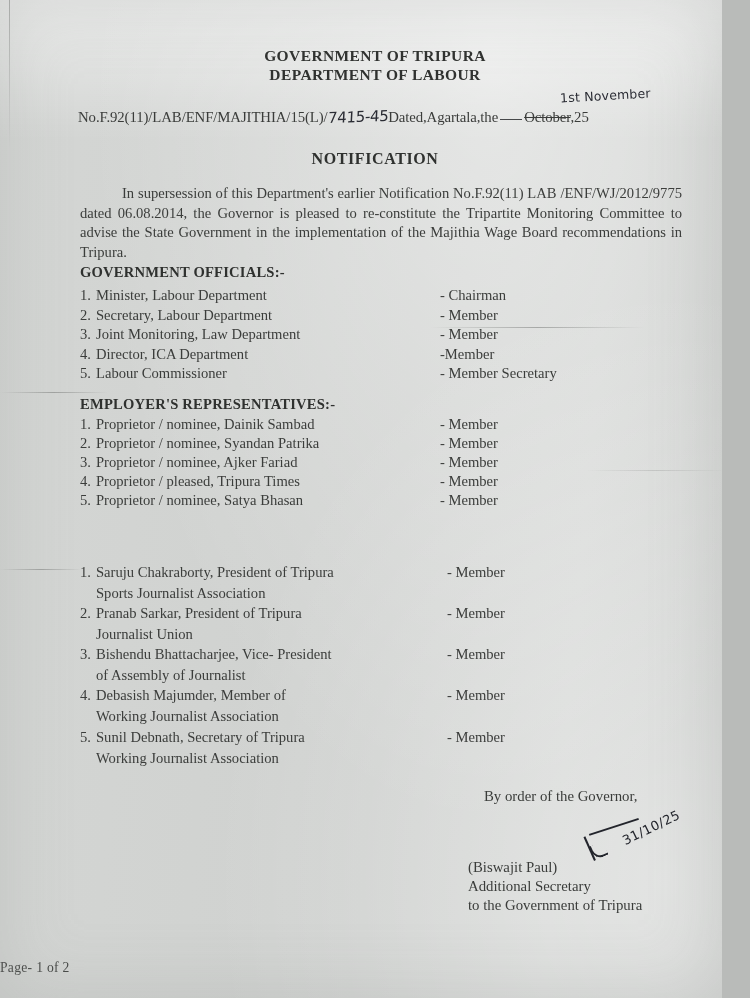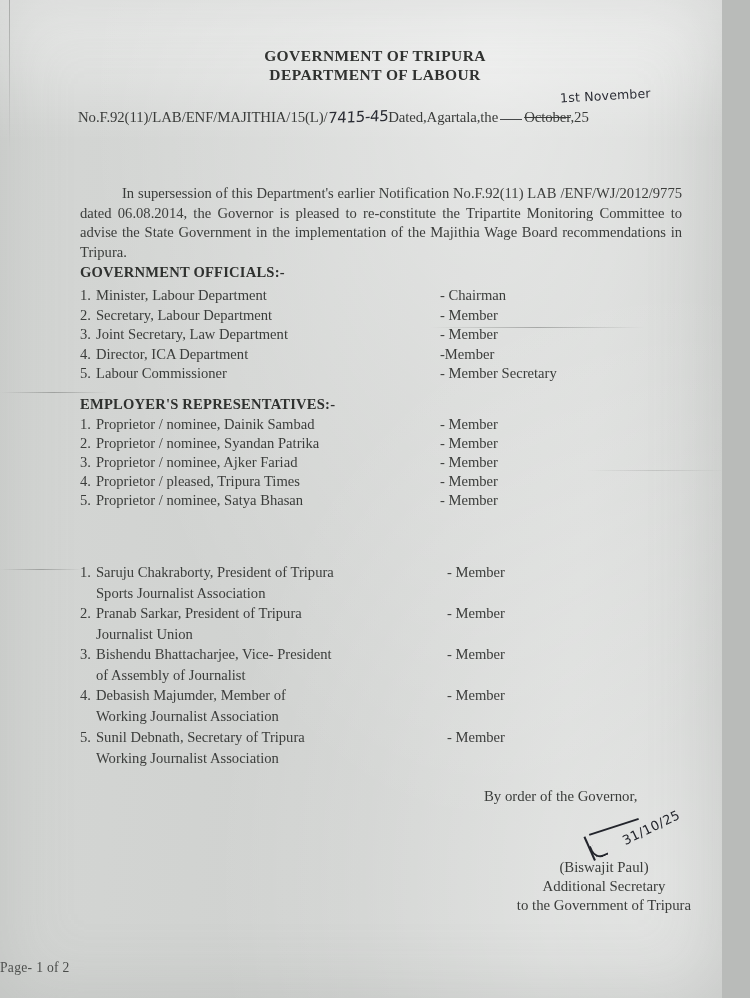--- a/index.html
+++ b/index.html
@@ -138,21 +138,21 @@
     color: #3b3d3b;
     white-space: nowrap;
   }
 
   .byorder {
     font-size: 14.8px;
     color: #3a3c3a;
     white-space: nowrap;
   }
   .sig-block {
-    text-align: center;
+    text-align: left;
     font-size: 14.8px;
     line-height: 19px;
     color: #3a3c3a;
     white-space: pre-line;
   }
   .signature {
     position: absolute;
     font-family: "DejaVu Sans", sans-serif;
     font-size: 13px;
     color: #23252c;
@@ -209,38 +209,39 @@
   <div class="abs org-title" style="left:0; top:46px;">GOVERNMENT OF TRIPURA</div>
   <div class="abs org-title" style="left:0; top:65px;">DEPARTMENT OF LABOUR</div>
 
   <div class="abs docline" style="left:78px; top:108px;">
     <span class="docno" style="position:static;">
       <span>No.F.92(11)/LAB/ENF/MAJITHIA/15(L)/</span><span class="hand-no">7415-45</span><span>Dated,Agartala,the</span><span class="blank-rule"></span><span class="struck">October</span><span>,25</span>
     </span>
   </div>
   <div class="abs hand" style="left:560px; top:88px;">1st November</div>
 
+  <div class="abs notif-title" style="left:0; top:150px;">NOTIFICATION</div>
 
   <div class="abs para" style="top:184px;">In supersession of this Department's earlier Notification No.F.92(11) LAB /ENF/WJ/2012/9775 dated 06.08.2014, the Governor is pleased to re-constitute the Tripartite Monitoring Committee to advise the State Government in the implementation of the Majithia Wage Board recommendations in Tripura.</div>
 
   <div class="abs sec-head" style="top:264px;">GOVERNMENT OFFICIALS:-</div>
 
   <div class="abs row" style="top:285px;">
     <span class="num">1.</span>
     <span class="name">Minister, Labour Department</span>
     <span class="role" style="left:360px;">- Chairman</span>
   </div>
   <div class="abs row" style="top:305px;">
     <span class="num">2.</span>
     <span class="name">Secretary, Labour Department</span>
     <span class="role" style="left:360px;">- Member</span>
   </div>
   <div class="abs row" style="top:324px;">
     <span class="num">3.</span>
-    <span class="name">Joint Secretary, Law Department</span>
+    <span class="name">Joint Monitoring, Law Department</span>
     <span class="role" style="left:360px;">- Member</span>
   </div>
   <div class="abs row" style="top:344px;">
     <span class="num">4.</span>
     <span class="name">Director, ICA Department</span>
     <span class="role" style="left:360px;">-Member</span>
   </div>
   <div class="abs row" style="top:363px;">
     <span class="num">5.</span>
     <span class="name">Labour Commissioner</span>

